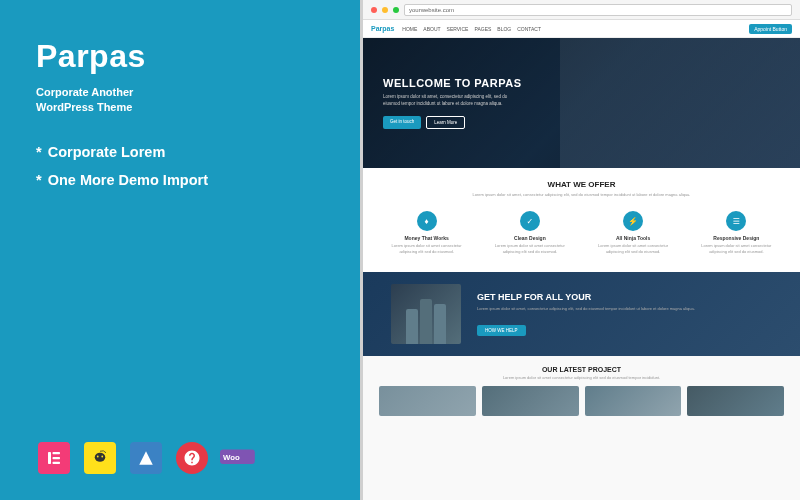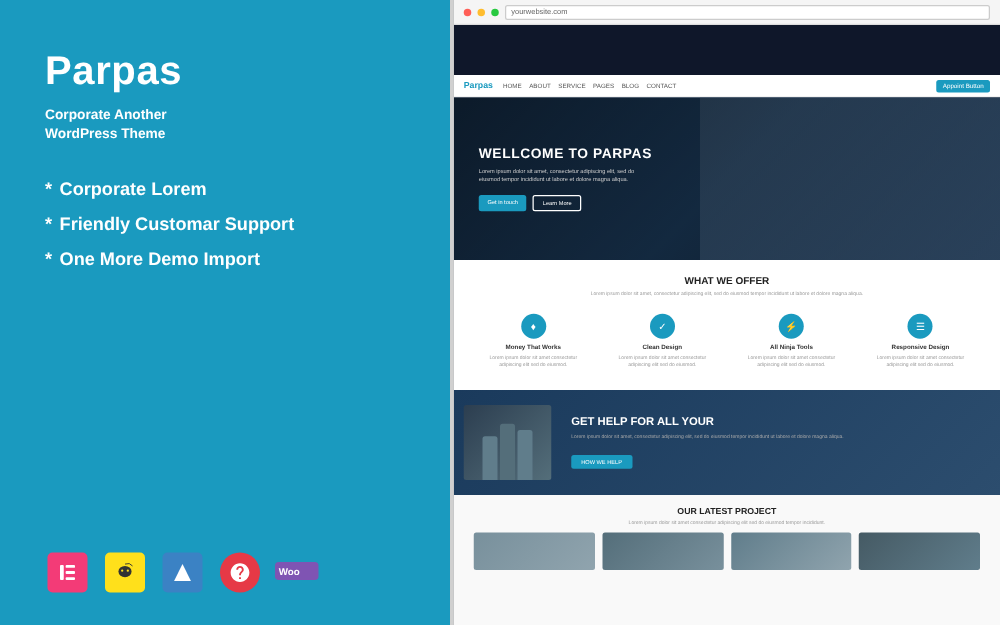--- a/index.html
+++ b/index.html
@@ -137,25 +137,24 @@
       flex: 1;
       background: #e8e8e8;
       overflow: hidden;
       position: relative;
       border-left: 3px solid rgba(0,0,0,0.1);
     }
 
     .website-preview {
       width: 100%;
       height: 100%;
-      background: #0f172a;
+      background: #ef4444;
       overflow: hidden;
       display: flex;
       flex-direction: column;
-      gap: 40px;
     }
 
     
     .browser-bar {
       background: #f5f5f5;
       height: 20px;
       display: flex;
       align-items: center;
       padding: 0 8px;
       gap: 5px;
@@ -352,21 +351,21 @@
 
     .offer-card-text {
       font-size: 4px;
       color: #999;
       line-height: 1.4;
     }
 
     
     .site-cta {
       background: linear-gradient(135deg, #1a3a5c 0%, #2c4d6e 100%);
-      padding: 12px 8px;
+      padding: 12px 28px;
       display: flex;
       align-items: center;
       gap: 16px;
       flex-shrink: 0;
       position: relative;
       overflow: hidden;
     }
 
     .cta-people {
       width: 70px;
@@ -457,21 +456,20 @@
   </style>
 </head>
 <body>
 
 <div class="left-panel">
   <div class="left-content">
     <h1 class="theme-title">Parpas</h1>
     <p class="theme-subtitle">Corporate Another<br>WordPress Theme</p>
     <ul class="feature-list">
     <li>Corporate Lorem</li>
-        <li>Friendly Customar Support</li>
         <li>One More Demo Import</li>
       </ul>
   </div>
 
   <div class="bottom-icons">
 
     <div class="icon-badge">
       <div class="icon-elementor">
         <svg width="18" height="18" viewBox="0 0 24 24" fill="white">
           <rect x="4" y="4" width="4" height="16" rx="1"></rect>

